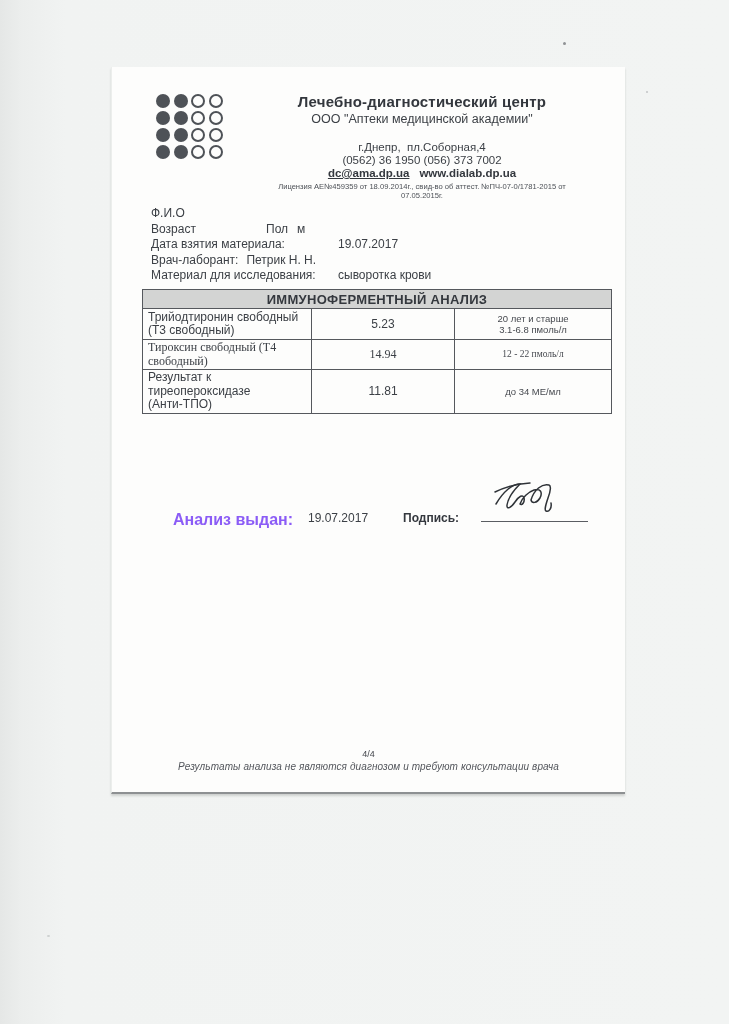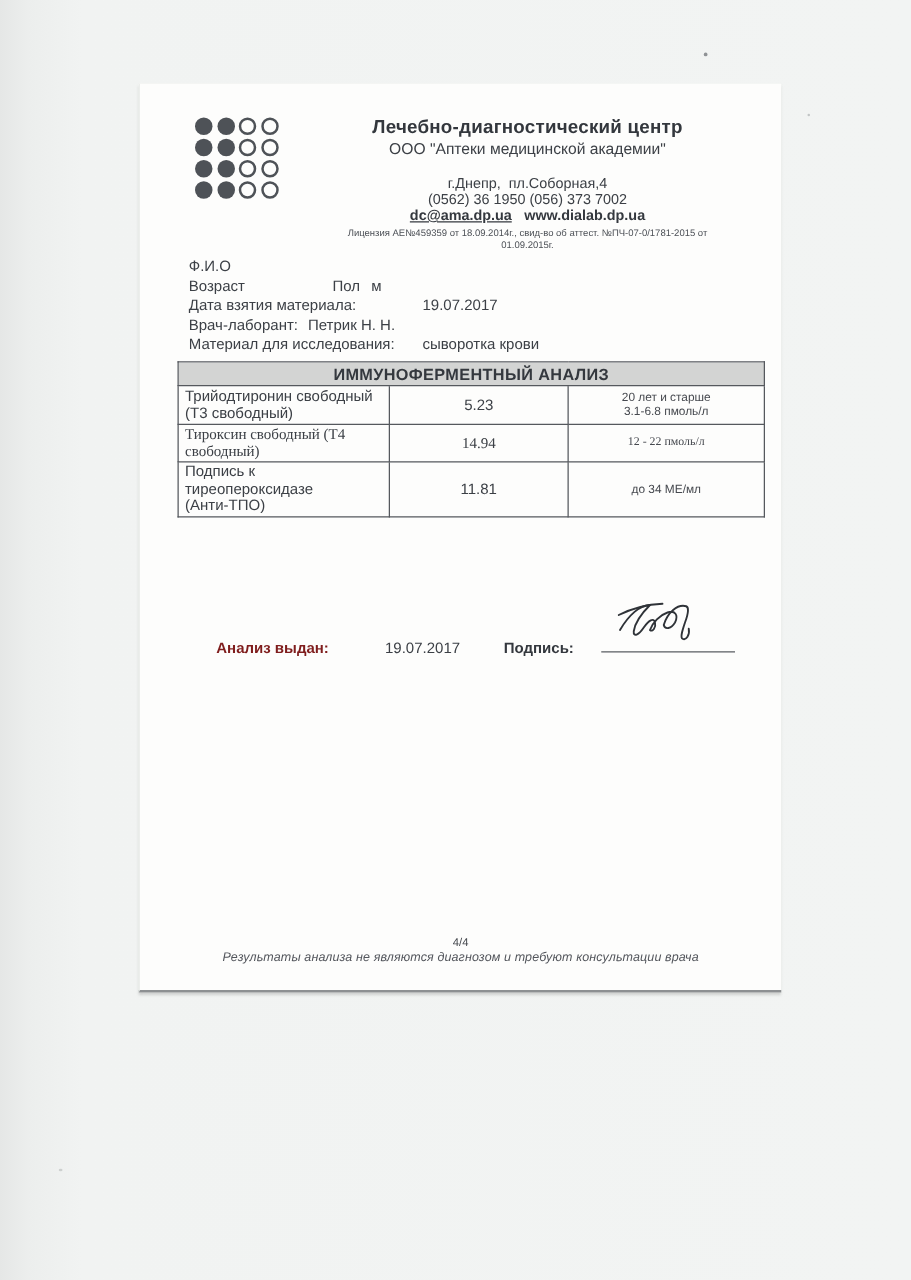--- a/index.html
+++ b/index.html
@@ -72,21 +72,21 @@
   .results col.c1 { width:169px; } .results col.c2 { width:143px; } .results col.c3 { width:157px; }
   .results tr.r1 { height:31px; } .results tr.r2 { height:26px; }
   .results tr.r3 { height:29px;font-family:Liberation Serif, serif; } .results tr.r4 { height:41px; }
   td.ind { padding:1px 4px 1px 5px; font-size:12px; line-height:13.5px; text-align:left; vertical-align:middle; }
   td.ind span { display:block; }
   td.res { text-align:center; font-size:12px; vertical-align:middle; }
   td.ref { text-align:center; font-size:9.5px; line-height:11.5px; vertical-align:middle; color:#46494f; }
   td.ref span { display:block; }
 
   
-  .issue-label { position:absolute; left:61px; top:444px; font-size:12px; font-weight:bold; color:#7f1d1d;text-align:center; }
+  .issue-label { position:absolute; left:61px; top:444px; font-size:16px; font-weight:bold; color:#8b5cf6;text-align:center; }
   .issue-date  { position:absolute; left:196px; top:444px; font-size:12px; }
   .sign-label  { position:absolute; left:291px; top:444px; font-size:12px; font-weight:bold; color:#34383e; }
   .sign-line   { position:absolute; left:369px; top:437px; width:107px; height:18px; border-bottom:1.4px solid #5a5d62; }
   .signature-svg { position:absolute; left:381px; top:410px; }
 
   
   .disclaimer {
     position:absolute; left:0; width:100%; top:694px; text-align:center;
     font-style:italic; font-size:10px; color:#53565c; letter-spacing:0.1px;
   }
@@ -124,21 +124,21 @@
     <div class="head-text">
       <div class="clinic-name">Лечебно-диагностический центр</div>
       <div class="company">ООО "Аптеки медицинской академии"</div>
       <div class="addr">г.Днепр,  пл.Соборная,4</div>
       <div class="phones">(0562) 36 1950 (056) 373 7002</div>
       <div class="weblinks">
         <span class="email">dc@ama.dp.ua</span><span class="site">www.dialab.dp.ua</span>
       </div>
       <div class="license">
         <div>Лицензия АЕ№459359 от 18.09.2014г., свид-во об аттест. №ПЧ-07-0/1781-2015 от</div>
-        <div>01.09.2015г.</div>
+        <div>07.05.2015г.</div>
       </div>
     </div>
 
     <div class="patient">
       <div class="prow">
         <span>Ф.И.О</span>
       </div>
       <div class="prow">
         <span>Возраст</span>
         <span class="abs1">Пол</span>
@@ -181,21 +181,21 @@
           <span>Тироксин свободный (Т4</span>
           <span>свободный)</span>
         </td>
         <td class="res">14.94</td>
         <td class="ref">
           <span>12 - 22 пмоль/л</span>
         </td>
       </tr>
       <tr class="r4">
         <td class="ind">
-          <span>Подпись к</span>
+          <span>Результат к</span>
           <span>тиреопероксидазе</span>
           <span>(Анти-ТПО)</span>
         </td>
         <td class="res">11.81</td>
         <td class="ref">
           <span>до 34 МЕ/мл</span>
         </td>
       </tr>
     </tbody>
       </table>

